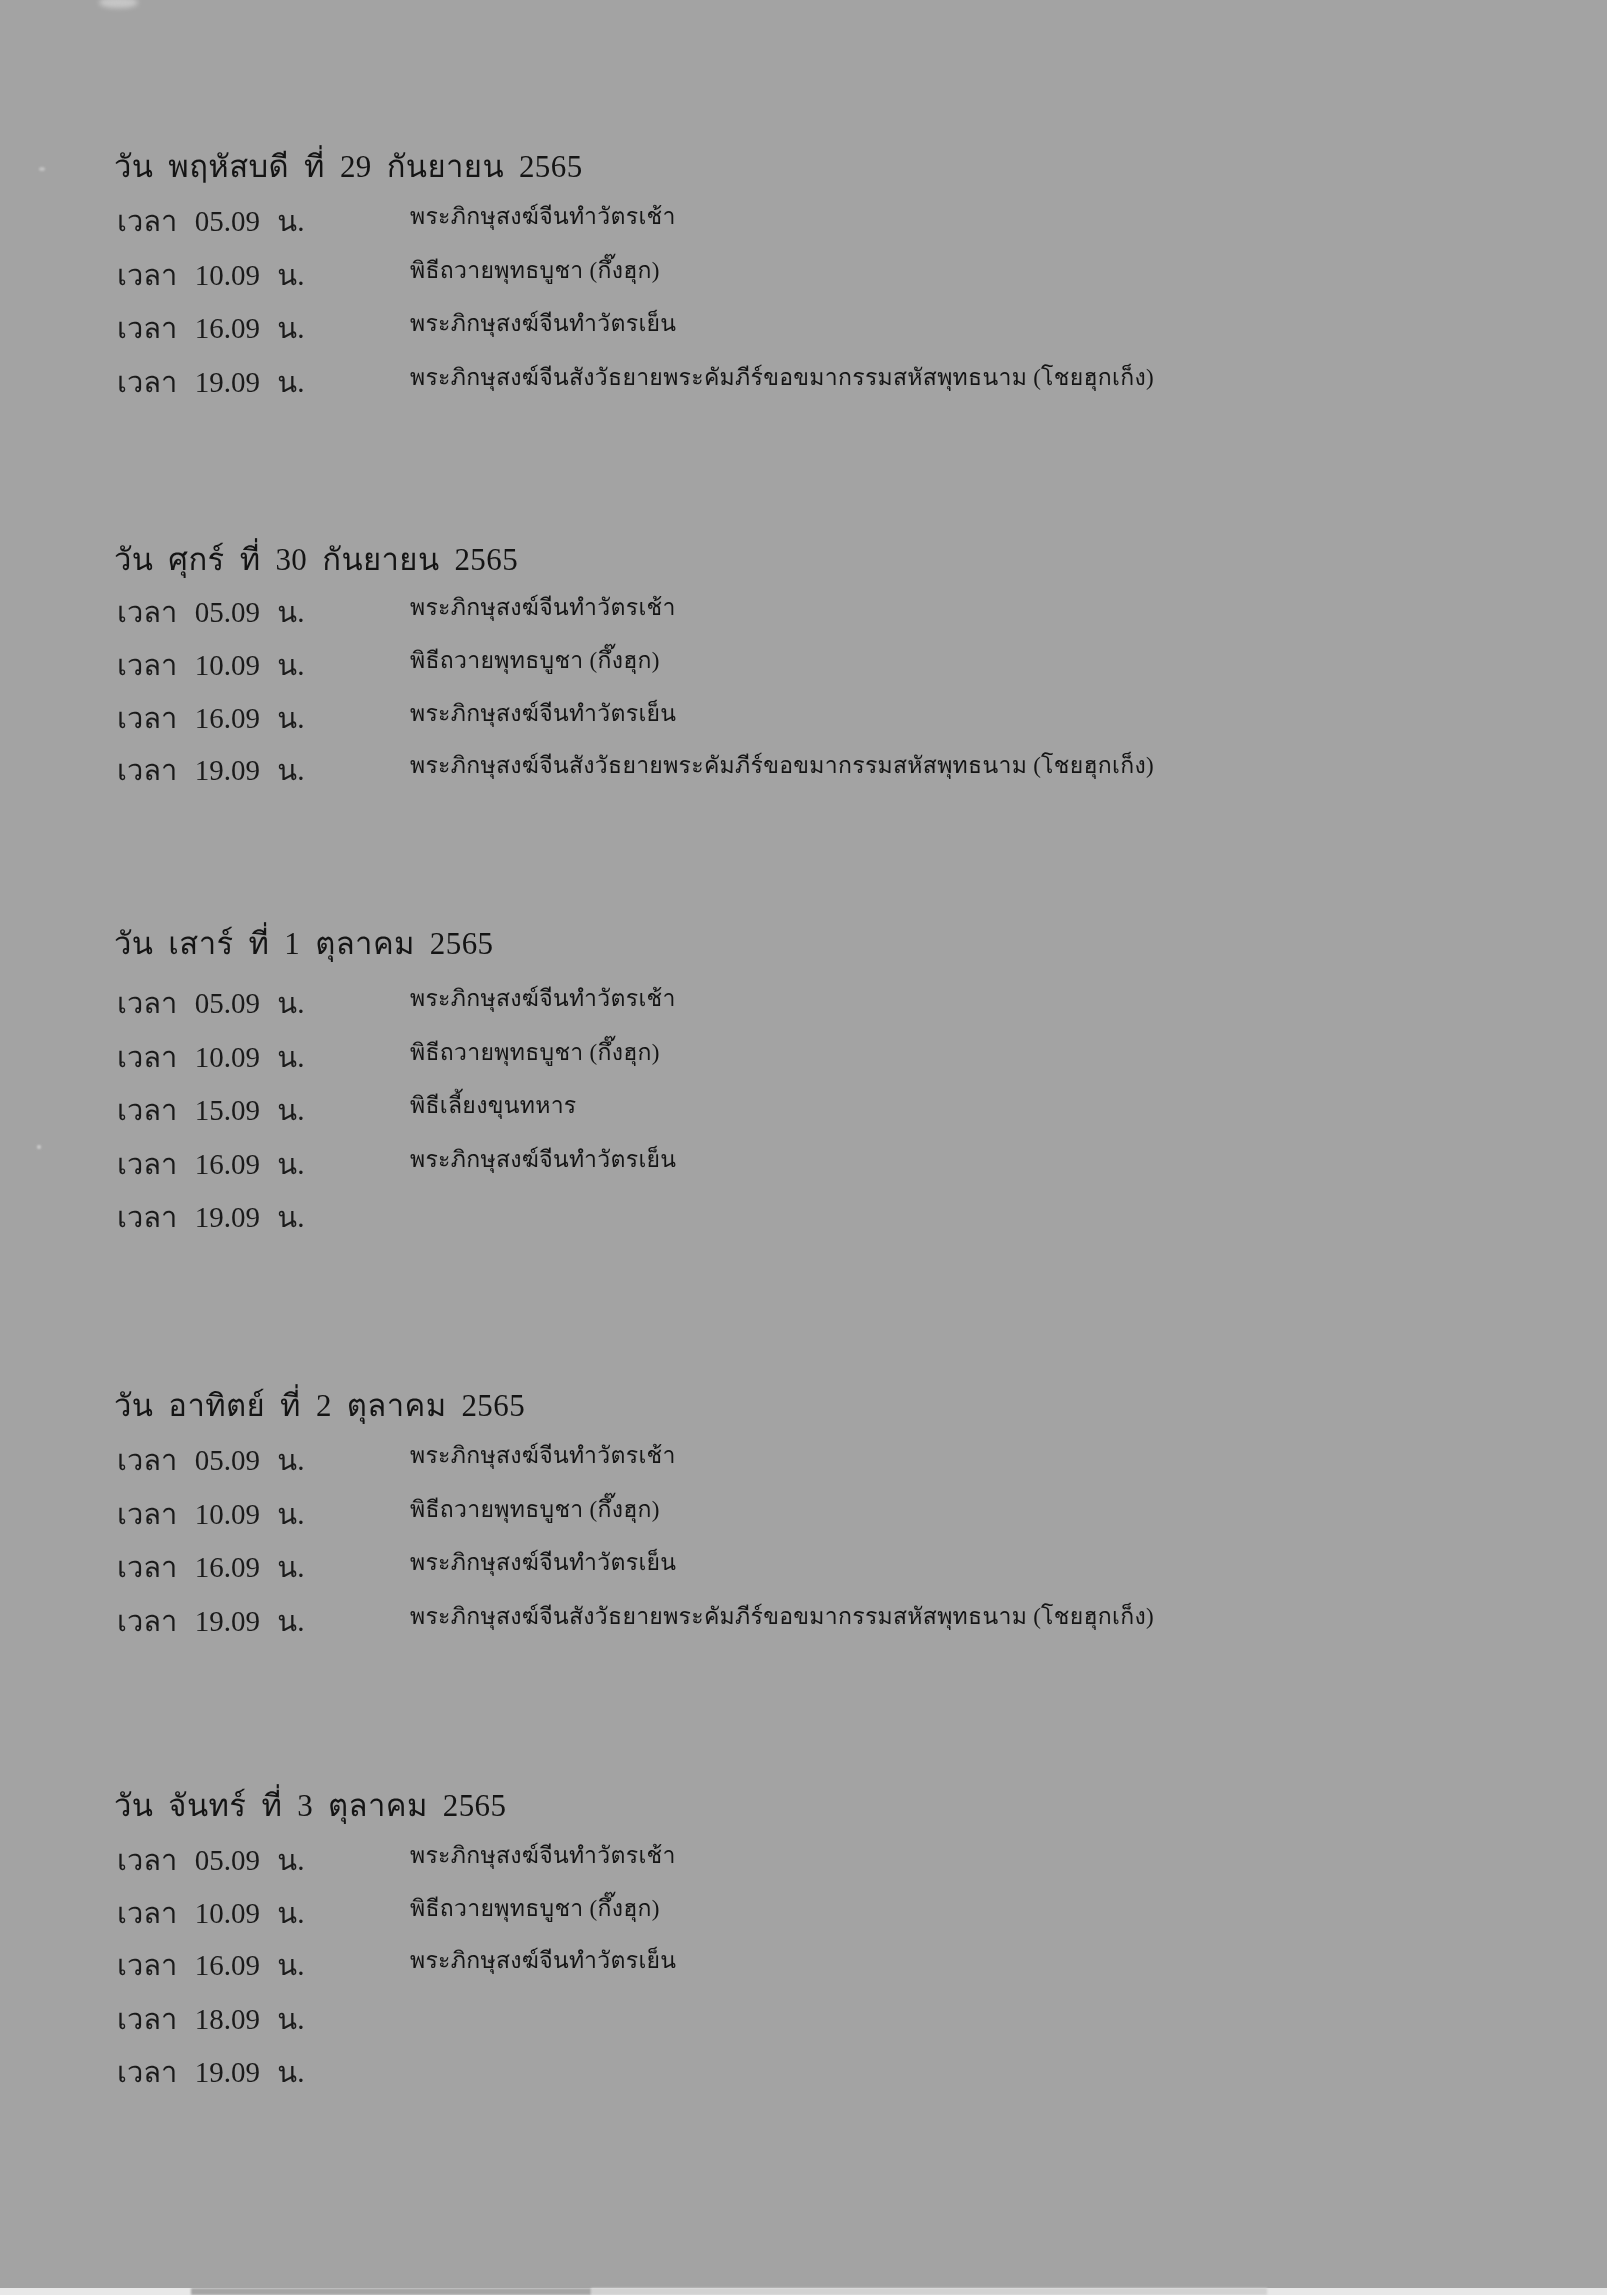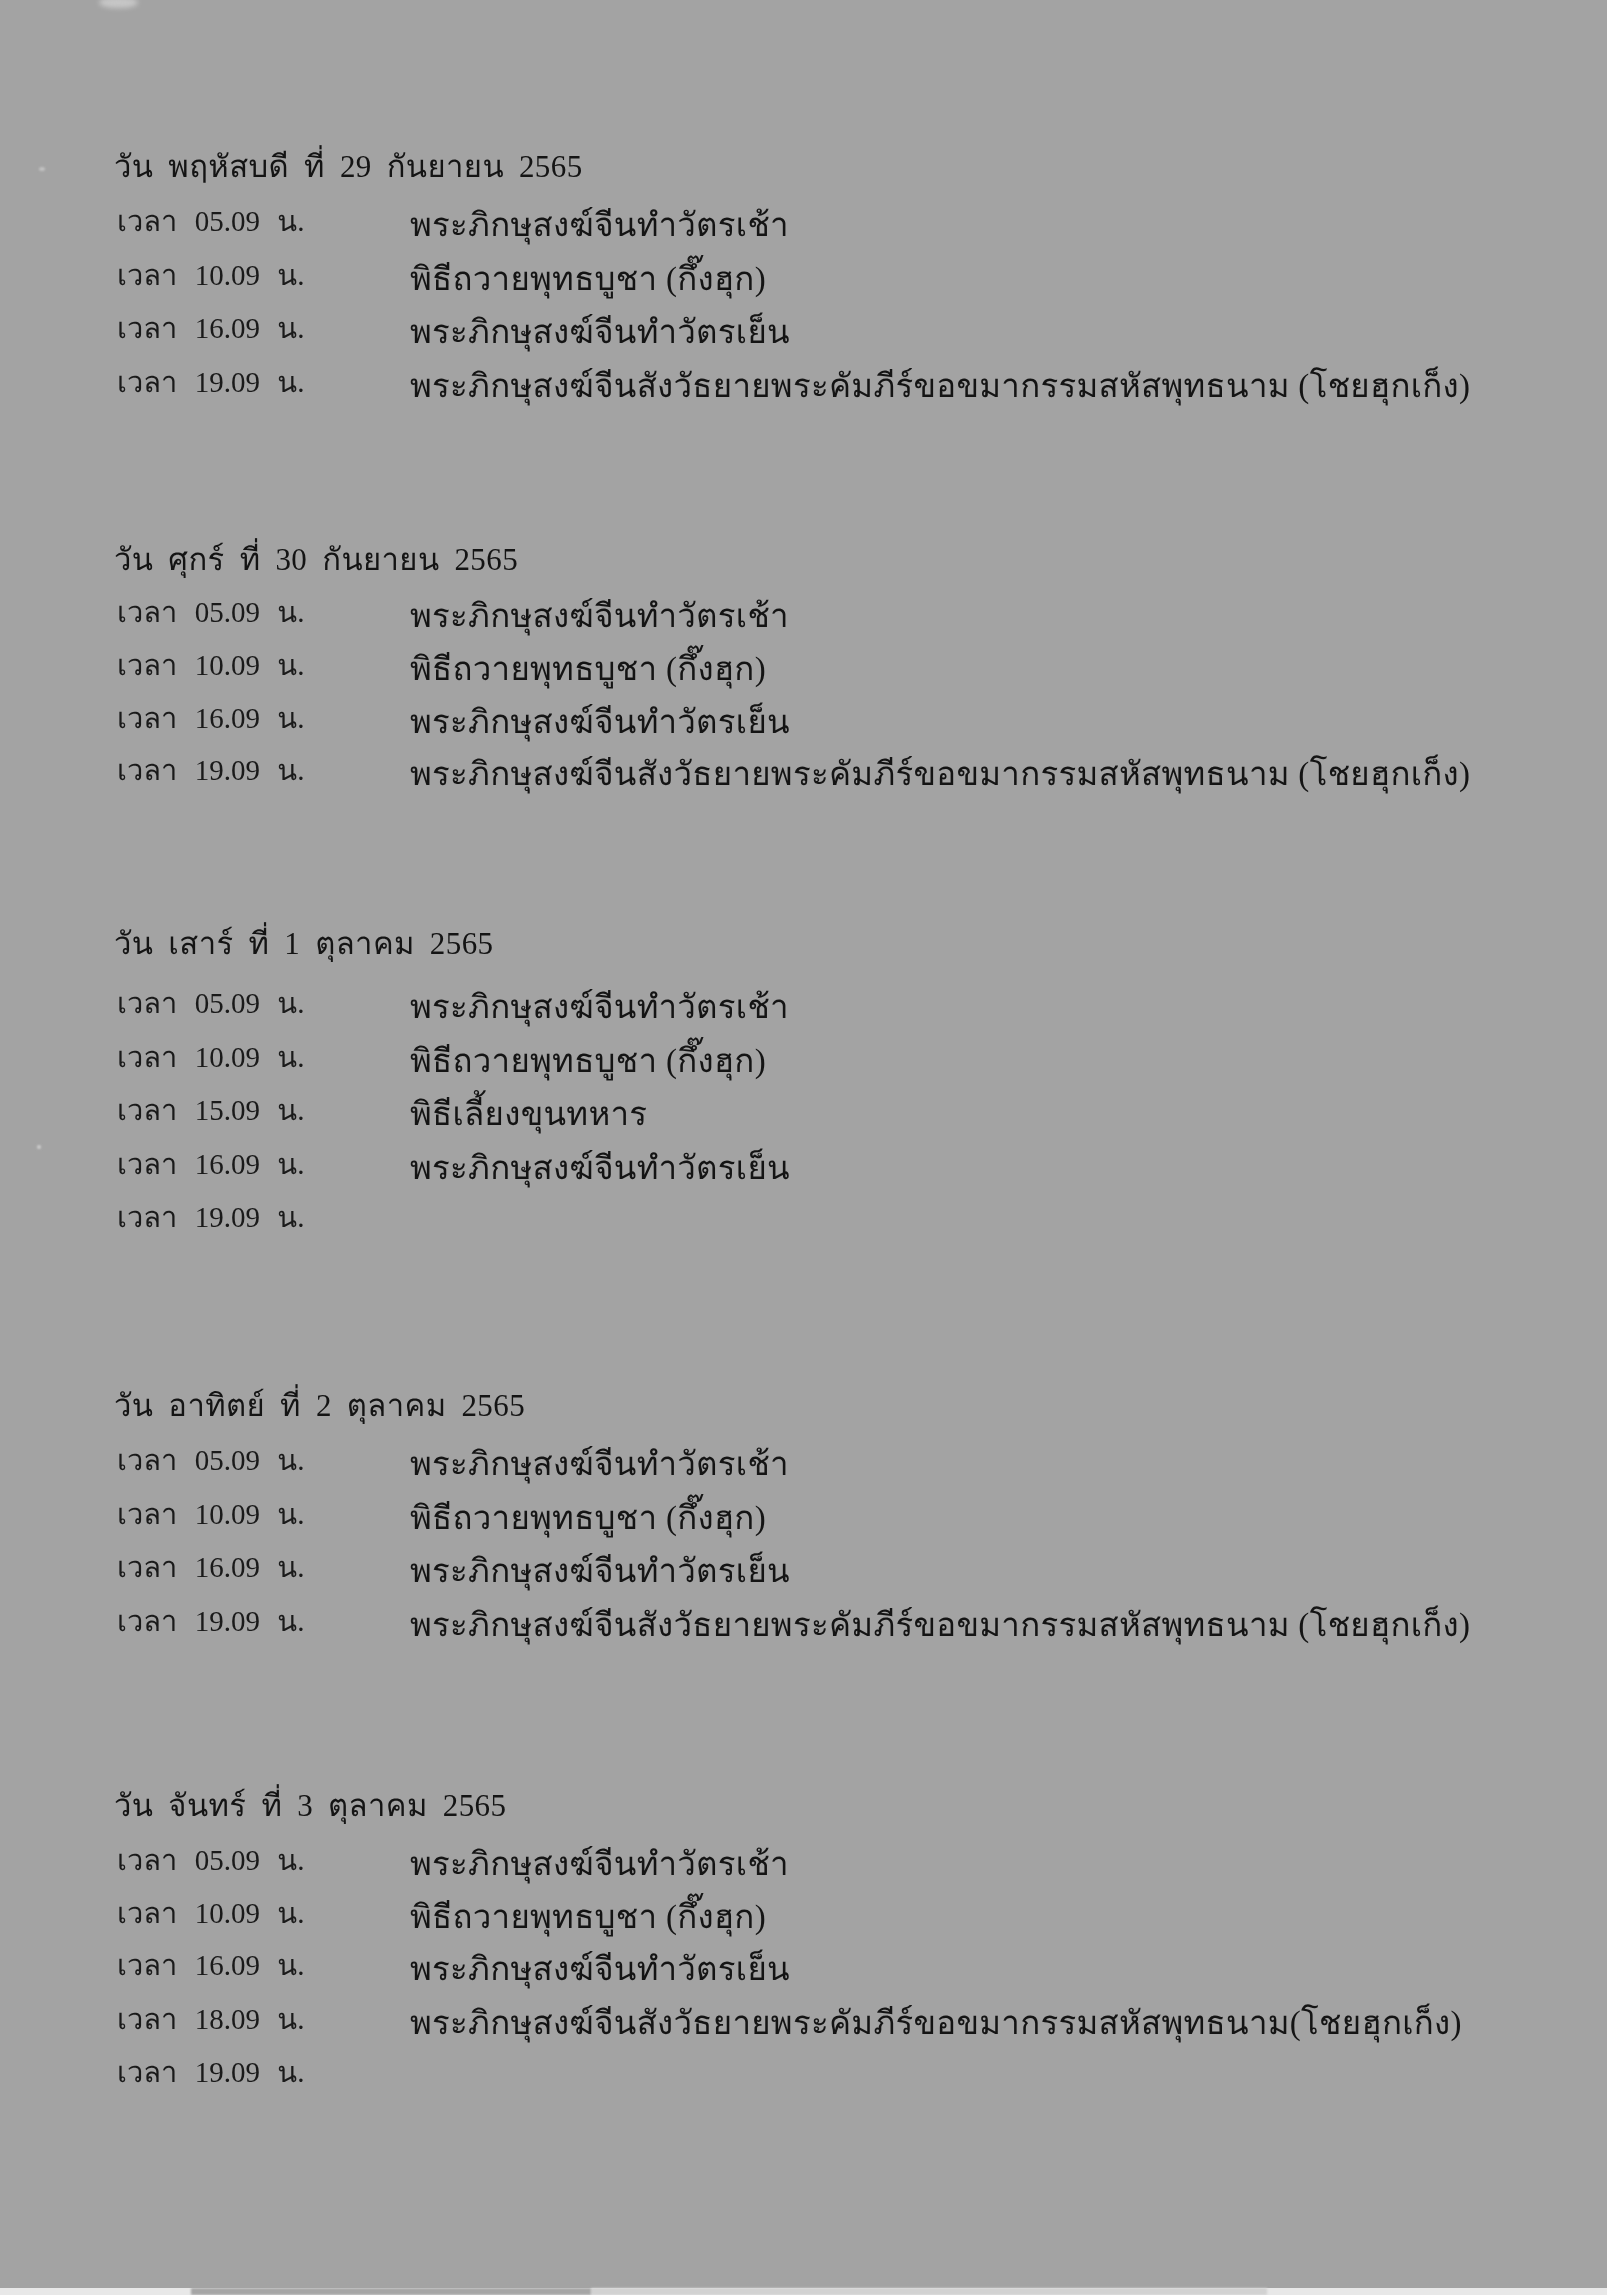--- a/index.html
+++ b/index.html
@@ -42,21 +42,21 @@
     left:117px;
     top:0;
     font-size:29px;
     word-spacing:0.35em;
     color:#1a1a1a;
   }
   .event-activity{
     position:absolute;
     left:410px;
     top:0;
-    font-size:33px;
+    font-size:23px;
     letter-spacing:0.3px;
     color:#141414;
   }
   
   .smudge-top{
     position:absolute;
     left:99px; top:-3.3px;
     width:39px; height:11.7px;
     background:#d6d6d6;
     border-radius:50%;
@@ -201,21 +201,20 @@
     <div class="event-row" style="top:110px;">
       <span class="event-time">เวลา 10.09 น.</span>
       <span class="event-activity">พิธีถวายพุทธบูชา (กึ๊งฮุก)</span>
     </div>
     <div class="event-row" style="top:162px;">
       <span class="event-time">เวลา 16.09 น.</span>
       <span class="event-activity">พระภิกษุสงฆ์จีนทำวัตรเย็น</span>
     </div>
     <div class="event-row" style="top:216px;padding-left:28px;">
       <span class="event-time">เวลา 18.09 น.</span>
-      <span class="event-activity">พระภิกษุสงฆ์จีนสังวัธยายพระคัมภีร์ขอขมากรรมสหัสพุทธนาม(โชยฮุกเก็ง)</span>
     </div>
     <div class="event-row" style="top:269px;">
       <span class="event-time">เวลา 19.09 น.</span>
     </div>
   </div>
 
   <div class="edge-strip"></div>
   <div class="edge-strip-mid"></div>
   <div class="edge-strip-dark"></div>
 

